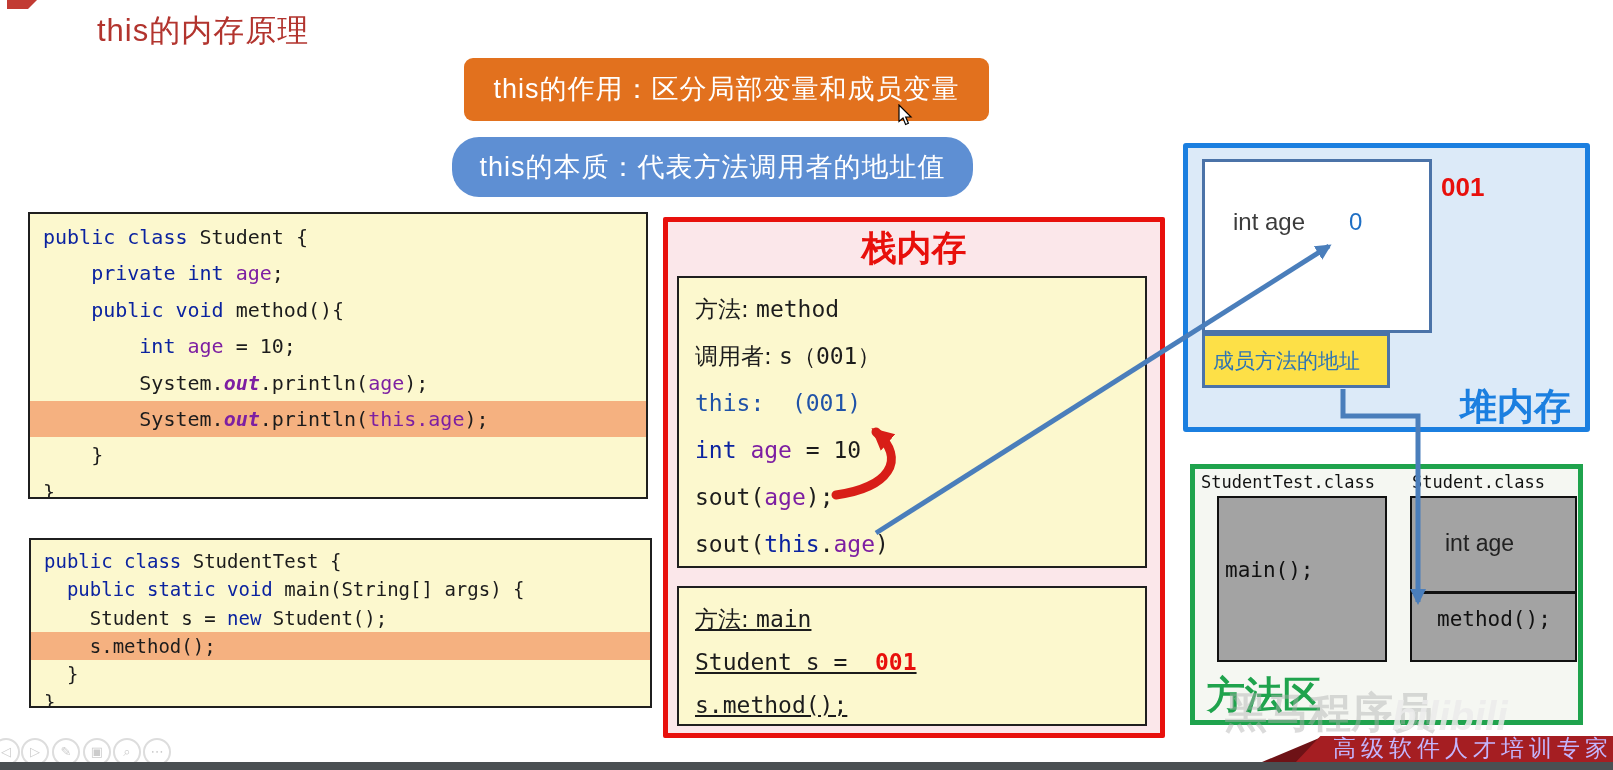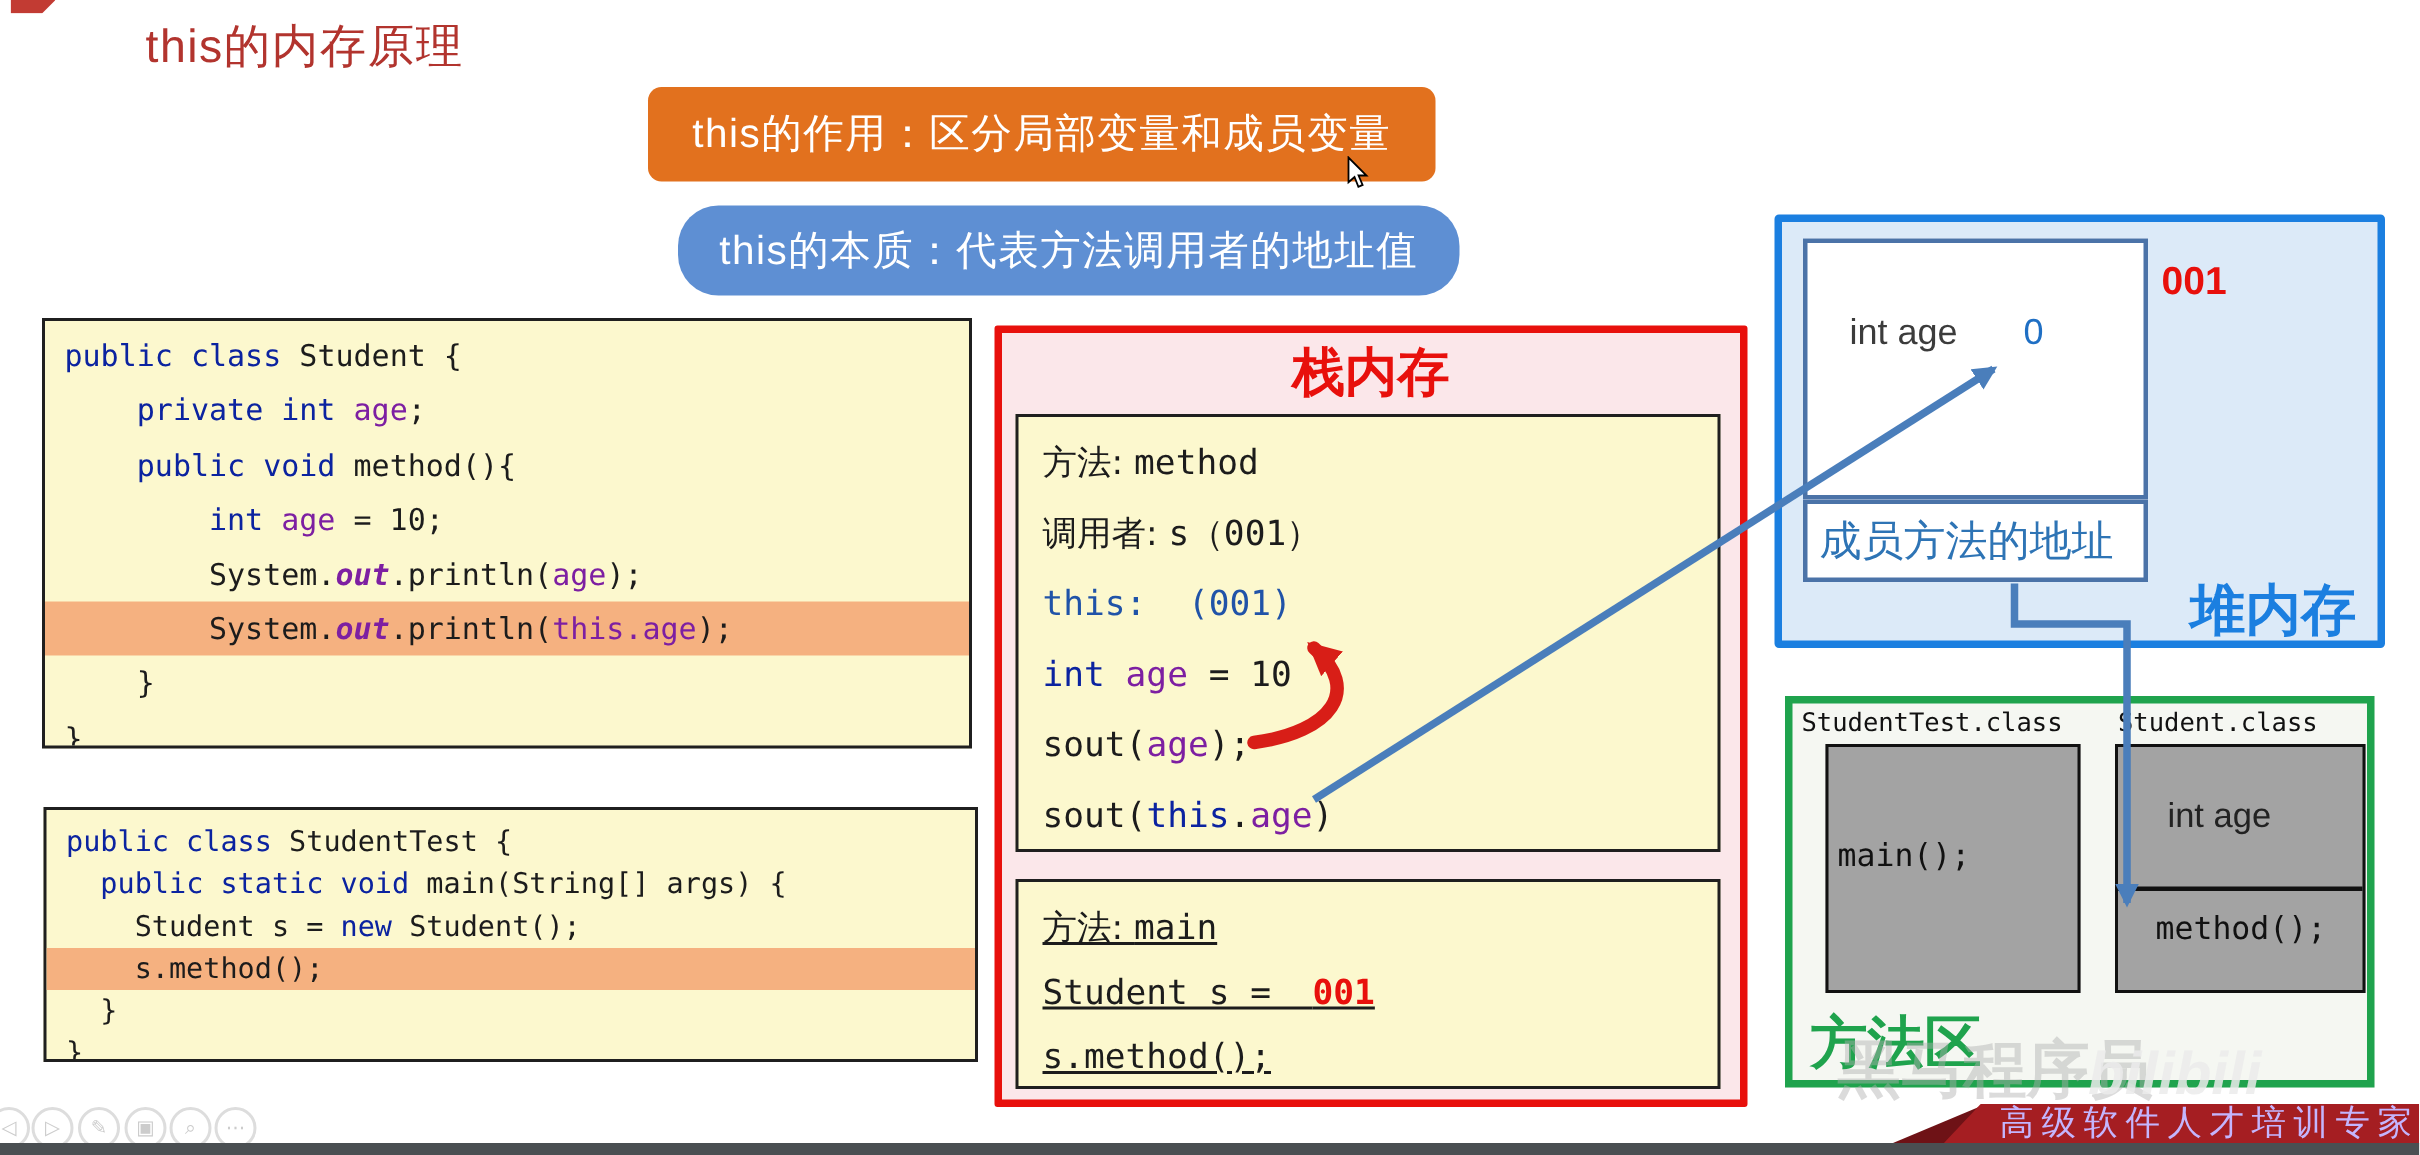--- a/index.html
+++ b/index.html
@@ -6,21 +6,21 @@
   *{box-sizing:border-box;}
   .slide{position:relative;width:1613px;height:770px;background:#fff;overflow:hidden;
          font-family:"Liberation Sans","DejaVu Sans",sans-serif;}
   .abs{position:absolute;}
 
   
   .page-title{left:97px;top:10px;font-size:31px;font-weight:normal;color:#B2342E;letter-spacing:1px;}
   .corner-mark{left:7px;top:0;width:30px;height:9px;background:#C23B33;
                clip-path:polygon(0 0,100% 0,70% 100%,0 100%);}
   .banner{color:#fff;font-size:27px;text-align:center;border-radius:9px;letter-spacing:1px;}
-  .banner-orange{left:432px;top:58px;width:525px;height:63px;line-height:63px;background:#E2711E;}
+  .banner-orange{left:464px;top:58px;width:525px;height:63px;line-height:63px;background:#E2711E;}
   .banner-blue{left:452px;top:137px;width:521px;height:60px;line-height:60px;background:#5E8FD3;border-radius:27px;}
 
   
   .codebox{background:#FCF8CE;border:2px solid #1f1f1f;color:#1c1c1c;white-space:pre;
            font-family:"DejaVu Sans Mono","Liberation Mono",monospace;overflow:hidden;}
   #code1{left:28px;top:212px;width:620px;height:287px;font-size:20px;padding-top:5px;}
   #code1 .cl{height:36.4px;line-height:36.4px;padding-left:13px;}
   #code2{left:29px;top:538px;width:623px;height:170px;font-size:19px;padding-top:7px;}
   #code2 .cl{height:28.3px;line-height:28.3px;padding-left:13px;}
   .cl.hl{background:#F5B180;}
@@ -44,22 +44,22 @@
   #frame-main{left:9px;top:364px;width:470px;height:140px;padding-top:10px;}
   #frame-main .cl{height:43px;line-height:43px;padding-left:16px;text-decoration:underline;}
 
   
   .heapbox{left:1183px;top:143px;width:407px;height:289px;background:#DCEAF8;
            border:5px solid #1B7FE0;border-radius:3px;}
   .heap-obj{position:absolute;left:14px;top:11px;width:230px;height:174px;background:#fff;
             border:3px solid #4B73A8;}
   .heap-field-name{position:absolute;left:28px;top:46px;font-size:24px;color:#3c3c3c;}
   .heap-field-value{position:absolute;left:144px;top:46px;font-size:24px;color:#1F6FC4;}
-  .heap-maddr{position:absolute;left:14px;top:185px;width:230px;height:55px;background:#ffffff;
-              border:3px solid #4B73A8;line-height:49px;padding-left:8px;color:#2E74B5;font-size:28px;}
+  .heap-maddr{position:absolute;left:14px;top:185px;width:188px;height:55px;background:#fde047;
+              border:3px solid #4B73A8;line-height:49px;padding-left:8px;color:#2E74B5;font-size:21px;}
   .heap-addr{position:absolute;left:253px;top:24px;font-size:26px;font-weight:bold;color:#E8100C;}
   .heap-title{position:absolute;right:14px;top:234px;font-size:37px;font-weight:bold;color:#1B7FE0;}
 
   
   .marea{left:1190px;top:464px;width:393px;height:261px;background:#F5F7F2;
          border:5px solid #1FA34D;}
   .cls-label{position:absolute;top:3px;font-family:"DejaVu Sans Mono","Liberation Mono",monospace;
              font-size:17px;color:#111;}
   .cls-label.l1{left:6px;}
   .cls-label.l2{left:217px;}

